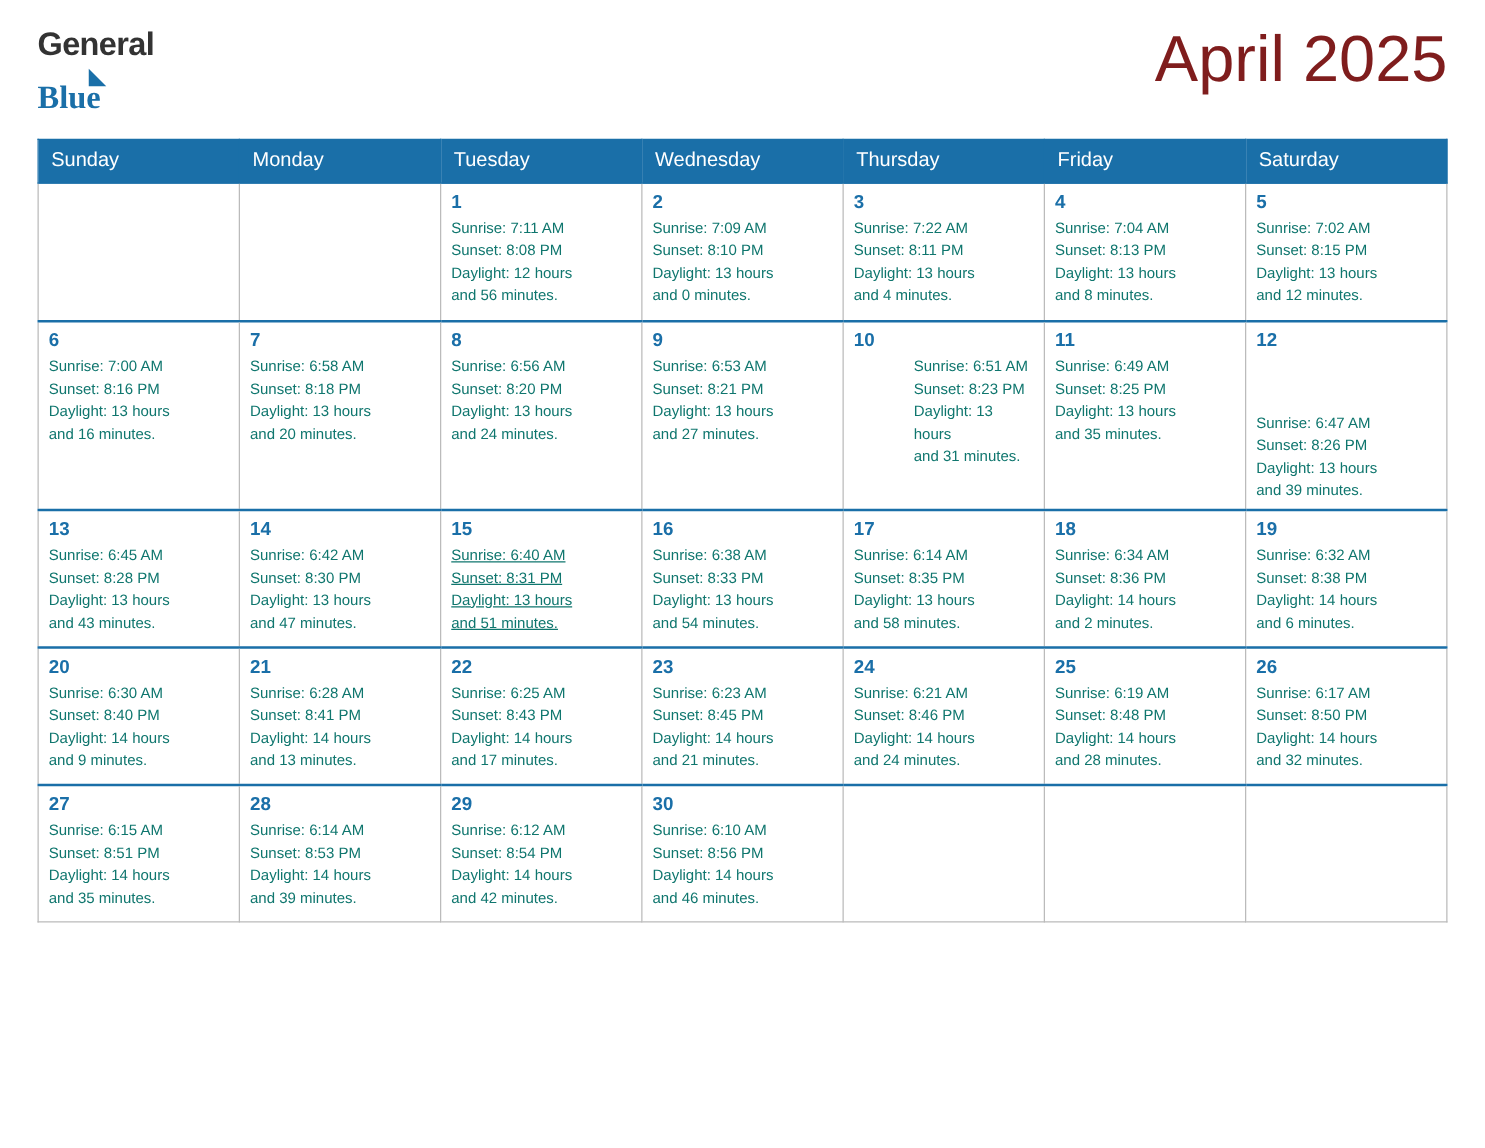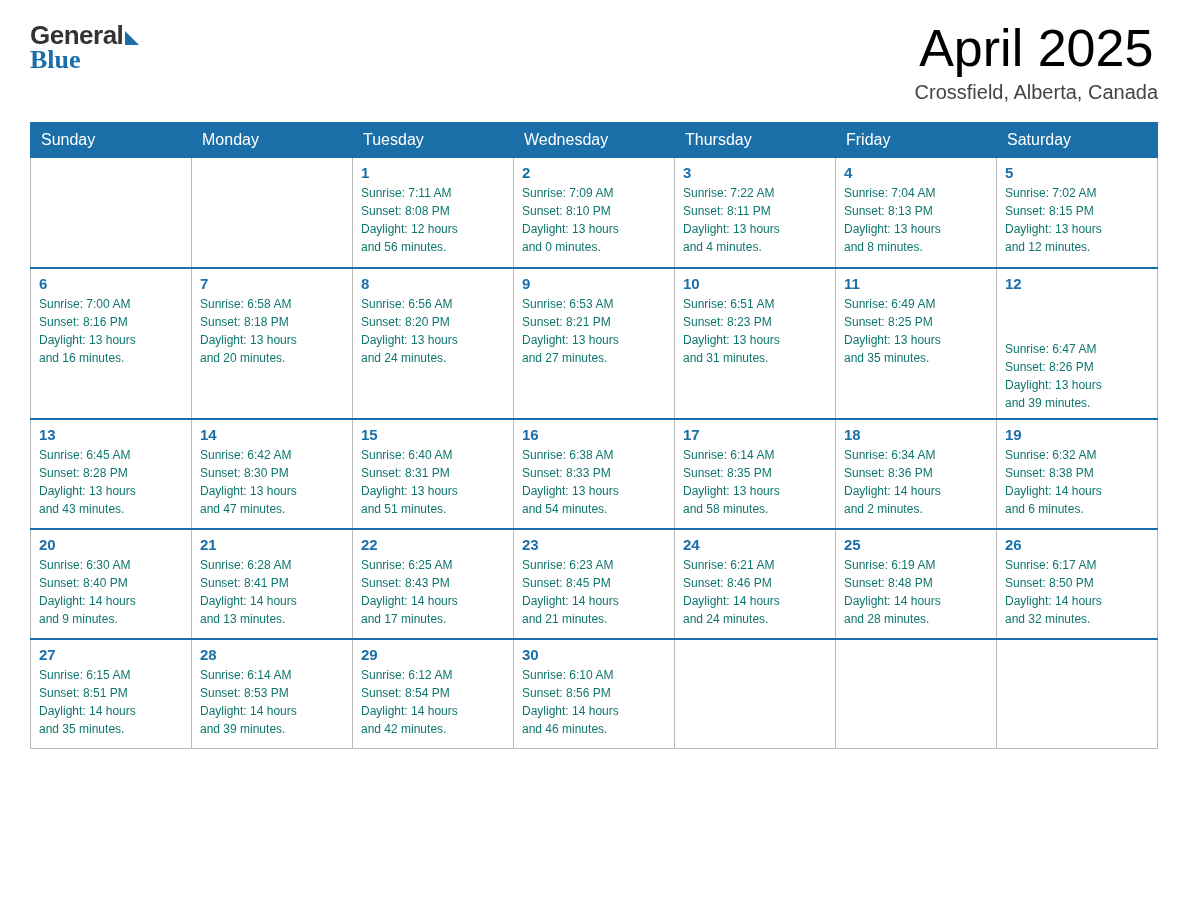--- a/index.html
+++ b/index.html
@@ -18,20 +18,21 @@
       margin-bottom: 18px;
     }
     .logo {
       display: flex;
       flex-direction: column;
       align-items: flex-start;
     }
     .logo-top {
       display: flex;
       align-items: center;
+      flex-direction: column;
     }
     .logo-general {
       font-size: 26px;
       font-weight: bold;
       color: #333;
       letter-spacing: -0.5px;
     }
     .logo-arrow {
       width: 0;
       height: 0;
@@ -48,23 +49,22 @@
       margin-top: -6px;
       margin-left: 0px;
       font-family: Liberation Serif, serif;
     }
     .title-area {
       text-align: right;
     }
     .month-title {
       font-size: 52px;
       font-weight: normal;
-      color: #000000;
+      color: #7f1d1d;
       line-height: 1.1;
-      text-align: center;
     }
     .location-title {
       font-size: 20px;
       color: #444;
       margin-top: 4px;
     }
     .calendar {
       width: 100%;
       border-collapse: collapse;
       border: 1px solid #aaa;
@@ -113,21 +113,20 @@
 <div class="header">
   <div class="logo">
     <div class="logo-top">
       <span class="logo-general">General</span>
       <div class="logo-arrow"></div>
     </div>
     <div class="logo-bottom">Blue</div>
   </div>
   <div class="title-area">
     <div class="month-title">April 2025</div>
-    <div class="location-title">Crossfield, Alberta, Canada</div>
   </div>
 </div>
 
 <table class="calendar">
   <thead>
     <tr>
     <th>Sunday</th>
         <th>Monday</th>
         <th>Tuesday</th>
         <th>Wednesday</th>
@@ -200,21 +199,21 @@
         </td>
         <td>
           <div class="day-number">9</div>
           <div class="day-info" style="white-space: pre-line;">Sunrise: 6:53 AM
 Sunset: 8:21 PM
 Daylight: 13 hours
 and 27 minutes.</div>
         </td>
         <td>
           <div class="day-number">10</div>
-          <div class="day-info" style="white-space: pre-line;">Sunrise: 6:51 AM
+          <div class="day-info" style="white-space: pre-line; margin-left: 48px;">Sunrise: 6:51 AM
 Sunset: 8:23 PM
 Daylight: 13 hours
 and 31 minutes.</div>
         </td>
         <td>
           <div class="day-number">11</div>
           <div class="day-info" style="white-space: pre-line;">Sunrise: 6:49 AM
 Sunset: 8:25 PM
 Daylight: 13 hours
 and 35 minutes.</div>
@@ -237,21 +236,21 @@
         </td>
         <td>
           <div class="day-number">14</div>
           <div class="day-info" style="white-space: pre-line;">Sunrise: 6:42 AM
 Sunset: 8:30 PM
 Daylight: 13 hours
 and 47 minutes.</div>
         </td>
         <td>
           <div class="day-number">15</div>
-          <div class="day-info" style="white-space: pre-line;">Sunrise: 6:40 AM
+          <div class="day-info" style="white-space: pre-line; text-decoration: underline;">Sunrise: 6:40 AM
 Sunset: 8:31 PM
 Daylight: 13 hours
 and 51 minutes.</div>
         </td>
         <td>
           <div class="day-number">16</div>
           <div class="day-info" style="white-space: pre-line;">Sunrise: 6:38 AM
 Sunset: 8:33 PM
 Daylight: 13 hours
 and 54 minutes.</div>

